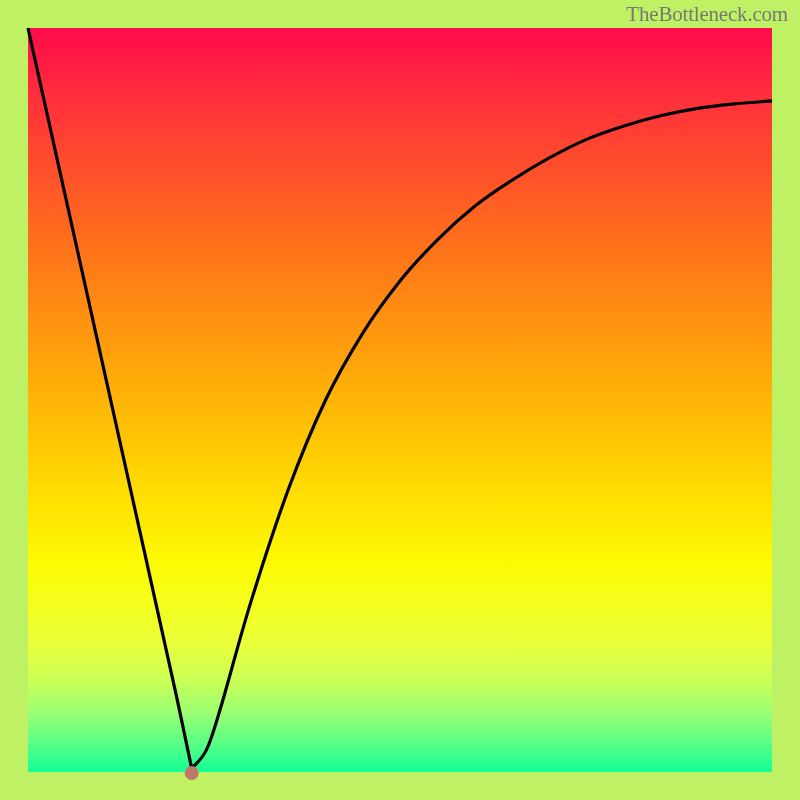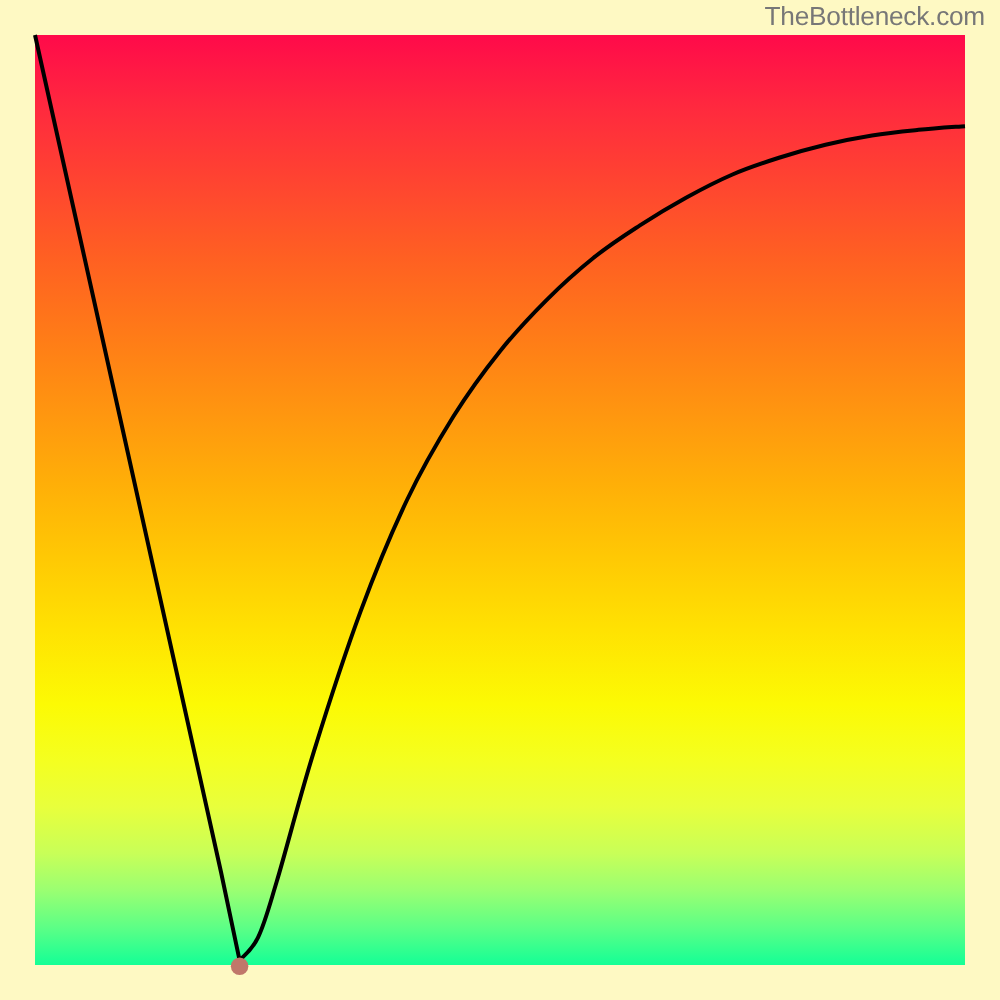--- a/index.html
+++ b/index.html
@@ -8,21 +8,22 @@
     width: 800px;
     height: 800px;
     overflow: hidden;
     background: #fff;
     font-family: Arial, Helvetica, sans-serif;
   }
   .container {
     position: relative;
     width: 800px;
     height: 800px;
-    background: #fef9c3;
+    background: #bef264;
+    font-family: Liberation Serif, serif;
   }
   .attribution {
     position: absolute;
     top: 2px;
     right: 12px;
     color: #777;
     font-size: 21px;
     z-index: 5;
     font-weight: 500;
     letter-spacing: -0.2px;

